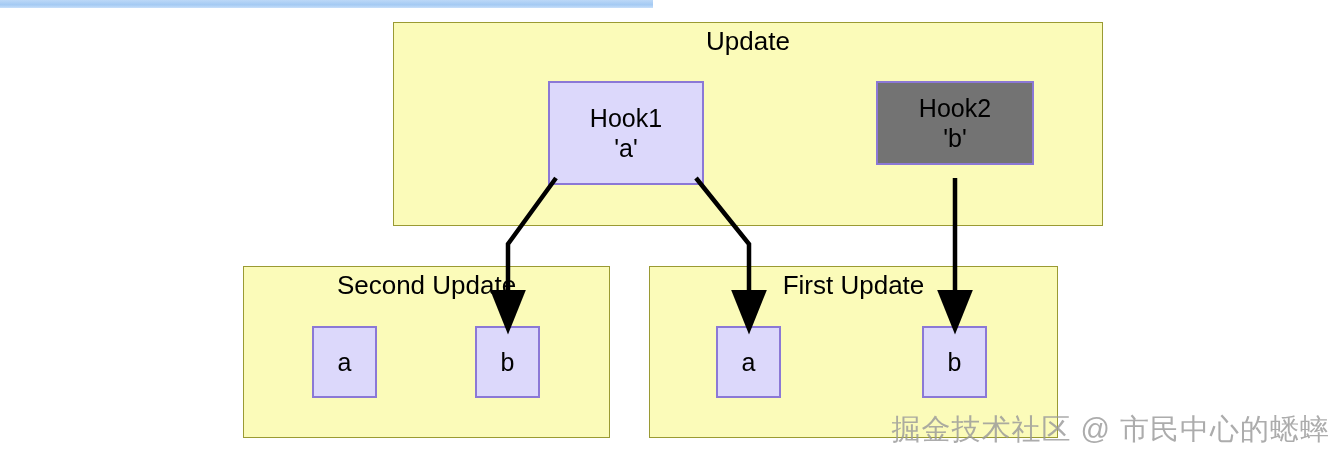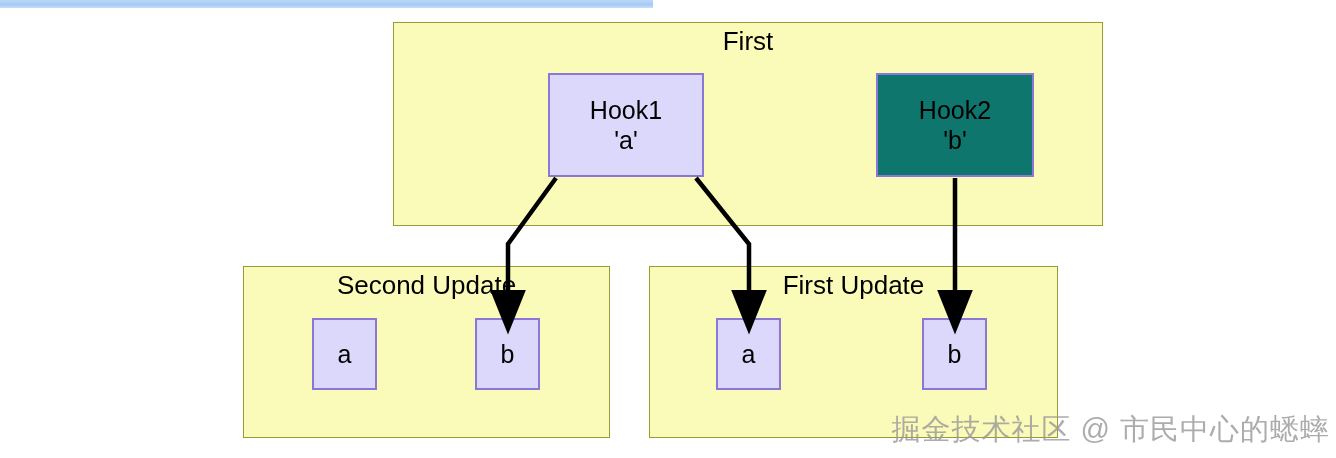--- a/index.html
+++ b/index.html
@@ -50,20 +50,21 @@
     position: absolute;
     background: #dcd8fb;
     border: 2px solid #8b78d6;
     box-sizing: border-box;
     display: flex;
     flex-direction: column;
     align-items: center;
     justify-content: center;
     color: #000000;
     line-height: 1.22;
+    margin-top: 8px;
   }
   .node-big {
     font-size: 25px;
   }
   .node-small {
     font-size: 25px;
   }
   
   #arrows {
     position: absolute;
@@ -85,27 +86,27 @@
   }
 </style>
 </head>
 <body>
 
 <div id="canvas" style="width: 1336px; height: 458px; background: rgb(255, 255, 255);">
 
   <div class="top-bar" style="width: 653px; height: 8px;"></div>
 
   <div class="group-box" id="g-hooks" style="left: 393px; top: 22px; width: 710px; height: 204px; background: rgb(251, 251, 185); border-color: rgb(154, 154, 51);">
-    <div class="group-title">First</div>
+    <div class="group-title">Update</div>
   </div>
   <div class="node node-big" id="n-hook1" style="left: 548px; top: 73px; width: 156px; height: 104px; background: rgb(220, 216, 251); border-color: rgb(139, 120, 214);">
     <span>Hook1</span>
     <span>'a'</span>
   </div>
-  <div class="node node-big" id="n-hook2" style="left: 876px; top: 73px; width: 158px; height: 104px; background: #0f766e; border-color: rgb(139, 120, 214);">
+  <div class="node node-big" id="n-hook2" style="left: 876px; top: 73px; width: 158px; height: 84px; background: #737373; border-color: rgb(139, 120, 214);">
     <span>Hook2</span>
     <span>'b'</span>
   </div>
 
   <div class="group-box" id="g-second" style="left: 243px; top: 266px; width: 367px; height: 172px; background: rgb(251, 251, 185); border-color: rgb(154, 154, 51);">
     <div class="group-title">Second Update</div>
   </div>
   <div class="node node-small" id="n-second-a" style="left: 312px; top: 318px; width: 65px; height: 72px; background: rgb(220, 216, 251); border-color: rgb(139, 120, 214);">
     <span>a</span>
   </div>

